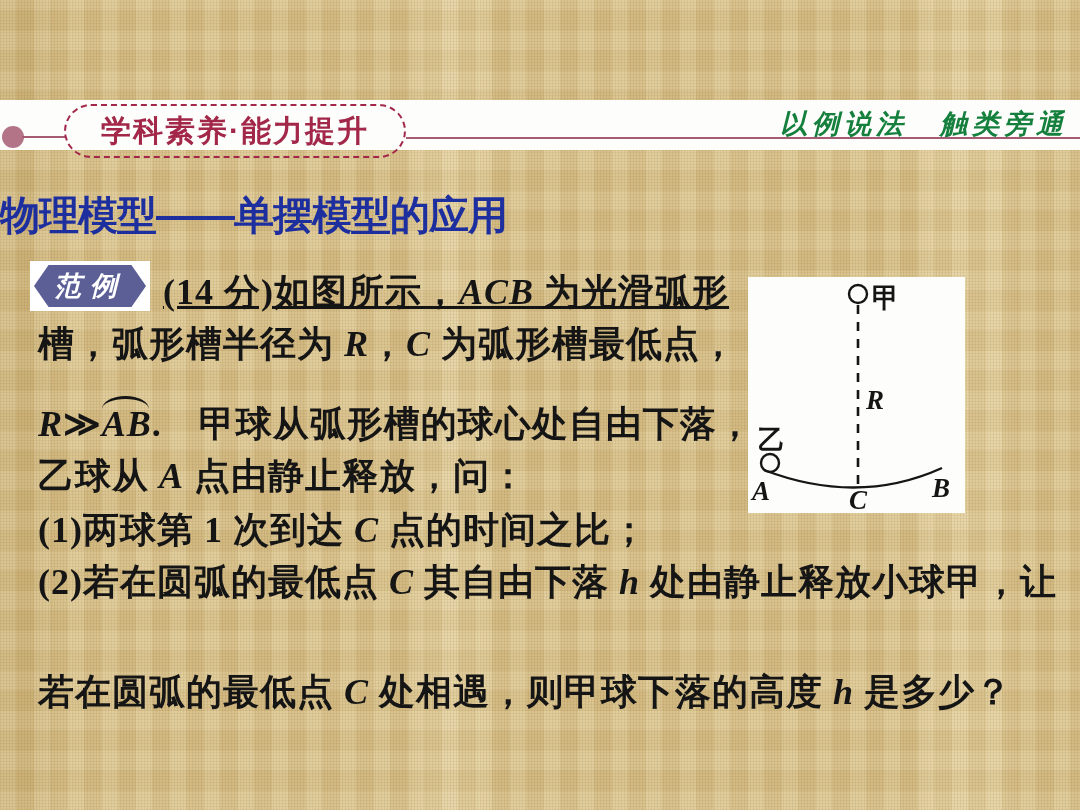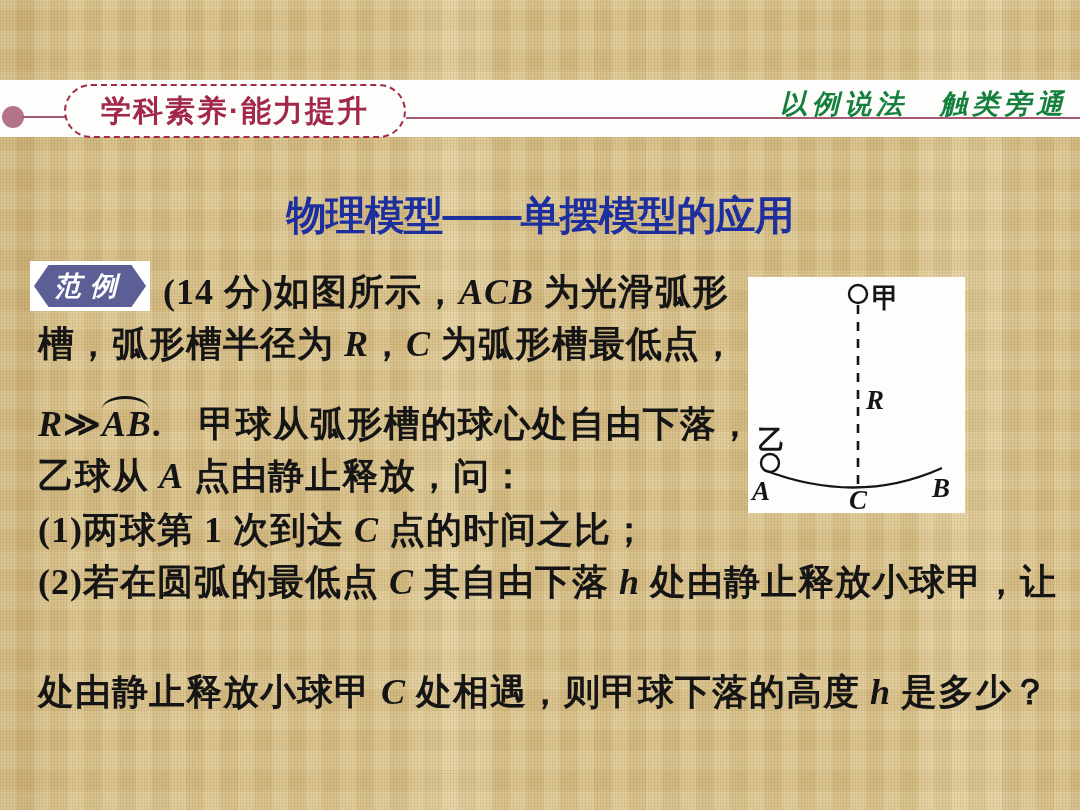--- a/index.html
+++ b/index.html
@@ -8,47 +8,47 @@
     background-image:
       repeating-linear-gradient(90deg, rgba(122,94,38,.10) 0 1px, rgba(0,0,0,0) 1px 3px),
       repeating-linear-gradient(0deg, rgba(122,94,38,.08) 0 1px, rgba(0,0,0,0) 1px 3px),
       repeating-linear-gradient(90deg, rgba(255,245,210,.12) 0 16px, rgba(183,148,78,.10) 16px 34px),
       repeating-linear-gradient(0deg, rgba(255,247,216,.10) 0 19px, rgba(176,142,74,.08) 19px 40px),
       linear-gradient(90deg, rgba(150,114,44,.14) 0 34px, rgba(0,0,0,0) 60px 410px,
         rgba(255,246,214,.22) 430px 470px, rgba(0,0,0,0) 500px 910px,
         rgba(255,246,214,.20) 935px 1000px, rgba(0,0,0,0) 1020px);
     font-family:"Liberation Serif",serif;}
   
-  .band{position:absolute;left:0;top:80px;width:100%;height:57px;background:#fdfdfb;}
+  .band{position:absolute;left:0;top:100px;width:100%;height:50px;background:#fdfdfb;}
   .dot{position:absolute;left:2px;top:26px;width:22px;height:22px;border-radius:50%;background:#b37488;}
   .stub{position:absolute;left:22px;top:36px;width:44px;height:2px;background:#a65a74;}
   .tab{position:absolute;left:64px;top:4px;width:338px;height:50px;border:2px dashed #a22749;
        border-radius:27px;display:flex;align-items:center;justify-content:center;
        font-family:"Liberation Sans",sans-serif;font-weight:bold;font-size:30px;color:#a22749;letter-spacing:2px;}
   .rule{position:absolute;left:406px;right:0;top:37px;height:2px;background:#a65a74;}
   .slogan{position:absolute;right:12px;top:6px;font-family:"Liberation Serif",serif;font-style:italic;
        font-weight:600;font-size:27px;color:#15803d;letter-spacing:5px;}
   
-  .title{position:absolute;left:0;top:188px;width:100%;text-align:center;
+  .title{position:absolute;left:0;top:188px;width:100%;text-align:left;
        font-family:"Liberation Sans",sans-serif;font-weight:bold;font-size:40px;color:#1d2f9f;letter-spacing:-1px;}
   
   .badge{position:absolute;left:30px;top:261px;width:120px;height:50px;background:#ffffff;
        display:flex;align-items:center;justify-content:center;}
   .badge-hex{width:112px;height:42px;background:#5b5f96;color:#fff;
        clip-path:polygon(0 50%,13% 0,87% 0,100% 50%,87% 100%,13% 100%);
        display:flex;align-items:center;justify-content:center;
        font-family:"Liberation Serif",serif;font-style:italic;font-weight:bold;font-size:27px;letter-spacing:9px;}
   
   .line{position:absolute;left:38px;white-space:nowrap;color:#151515;
        font-family:"Liberation Serif",serif;font-weight:bold;font-size:36px;letter-spacing:1px;}
   .seg-i{font-style:italic;}
   .seg-arc{font-style:italic;position:relative;display:inline-block;}
   .seg-arc::before{content:"";position:absolute;left:0;right:3px;top:-7px;height:10px;
        border-top:3px solid #151515;border-radius:50% 50% 0 0 / 100% 100% 0 0;}
-  .l1{left:163px;top:268px;}
+  .l1{left:163px;top:268px;text-decoration:underline;}
   .l2{top:320px;}
   .l3{top:400px;}
   .l4{top:452px;}
   .l5{top:506px;}
   .l6{top:558px;}
   .l7{top:613px;}
   .l8{top:668px;}
   
   .figure{position:absolute;left:748px;top:277px;width:217px;height:236px;background:#fdfdfb;}
   .figure svg{display:block;width:100%;height:100%;}
@@ -80,21 +80,21 @@
       <span>范例</span>
     </div>
   </div>
 
   <div class="line l1"><span>(14 分)如图所示，</span><span class="seg-i">ACB</span><span> 为光滑弧形</span></div>
   <div class="line l3"><span class="seg-i">R</span><span>≫</span><span class="seg-arc">AB</span><span>.　甲球从弧形槽的球心处自由下落，</span></div>
   <div class="line l2"><span>槽，弧形槽半径为 </span><span class="seg-i">R</span><span>，</span><span class="seg-i">C</span><span> 为弧形槽最低点，</span></div>
   <div class="line l4"><span>乙球从 </span><span class="seg-i">A</span><span> 点由静止释放，问：</span></div>
   <div class="line l5"><span>(1)两球第 1 次到达 </span><span class="seg-i">C</span><span> 点的时间之比；</span></div>
   <div class="line l6"><span>(2)若在圆弧的最低点 </span><span class="seg-i">C</span><span> 其自由下落 </span><span class="seg-i">h</span><span> 处由静止释放小球甲，让</span></div>
-  <div class="line l8"><span>处由静止释放小球甲 </span><span class="seg-i">C</span><span> 处相遇，则甲球下落的高度 </span><span class="seg-i">h</span><span> 是多少？</span></div>
+  <div class="line l8"><span>若在圆弧的最低点 </span><span class="seg-i">C</span><span> 处相遇，则甲球下落的高度 </span><span class="seg-i">h</span><span> 是多少？</span></div>
 
   <div class="figure">
     <svg viewBox="0 0 217 236">
       <circle class="ball" cx="110" cy="17" r="9"></circle>
       <text class="figtext" x="124" y="30">甲</text>
       <line class="dashline" x1="110" y1="28" x2="110" y2="207"></line>
       <text class="figit" x="118" y="132">R</text>
       <text class="figtext" x="10" y="172">乙</text>
       <circle class="ball" cx="22" cy="186" r="9"></circle>
       <path class="arcpath" d="M16,193 Q110,229 194,191"></path>

